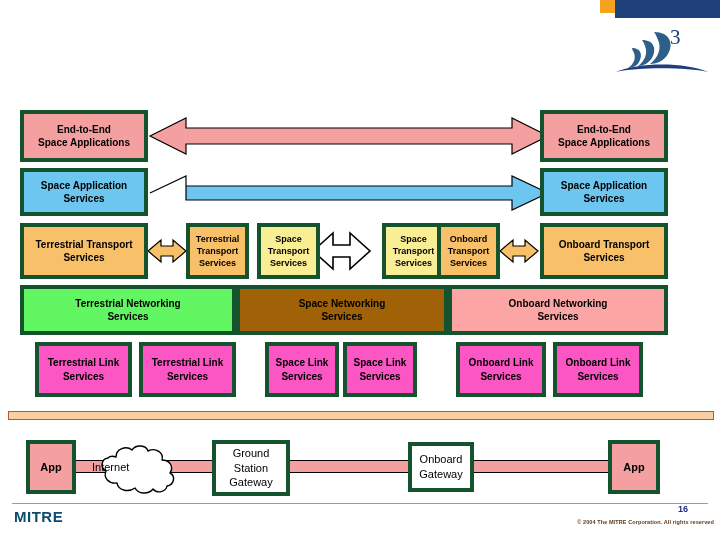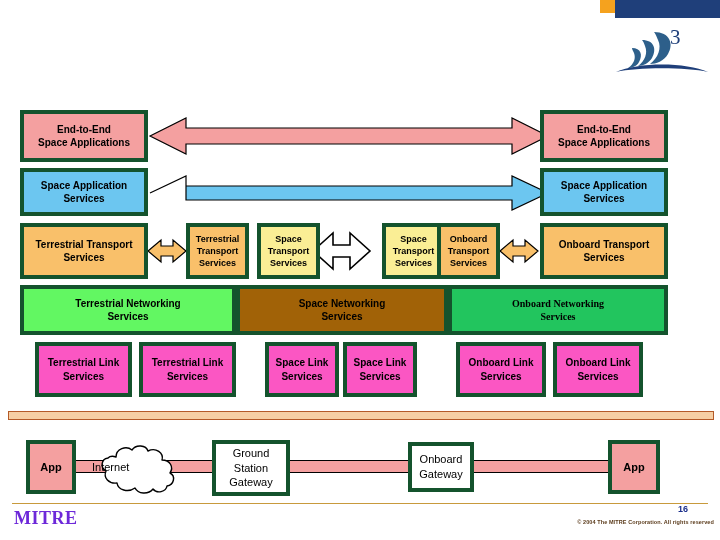--- a/index.html
+++ b/index.html
@@ -70,21 +70,21 @@
   }
   .bx.lg { font-size: 10px; }
 
   
   .c-app   { background: #F4A0A0; }
   .c-svc   { background: #6CC6F0; }
   .c-tr-d  { background: #F9C06A; }
   .c-tr-l  { background: #FAEE95; margin-left: 8px; }
   .c-net-1 { background: #62F762; }
   .c-net-2 { background: #a16207; }
-  .c-net-3 { background: #22c55e; font-family: Liberation Serif, serif; }
+  .c-net-3 { background: #fca5a5; }
   .c-link  { background: #FB56C3; }
   .c-white { background: #FFFFFF; }
 
   
   #arrows {
     position: absolute;
     left: 0; top: 0;
     width: 720px; height: 540px;
     pointer-events: none;
   }
@@ -102,25 +102,24 @@
   
   .footer-rule {
     position: absolute;
     left: 12px; top: 503px;
     width: 696px; height: 1px;
     background: #C89A3C;
   }
   .mitre {
     position: absolute;
     left: 14px; top: 508px;
-    font-size: 18px;
-    font-weight: bold;
-    color: #6d28d9;
+    font-size: 15px;
+    font-weight: bold;
+    color: #0c4a6e;
     letter-spacing: 0.5px;
-    font-family: Liberation Serif, serif;
   }
   .pageno {
     position: absolute;
     left: 678px; top: 504px;
     font-size: 9px;
     color: #1B2F8C;
     font-weight: bold;
   }
   .copyright {
     position: absolute;

